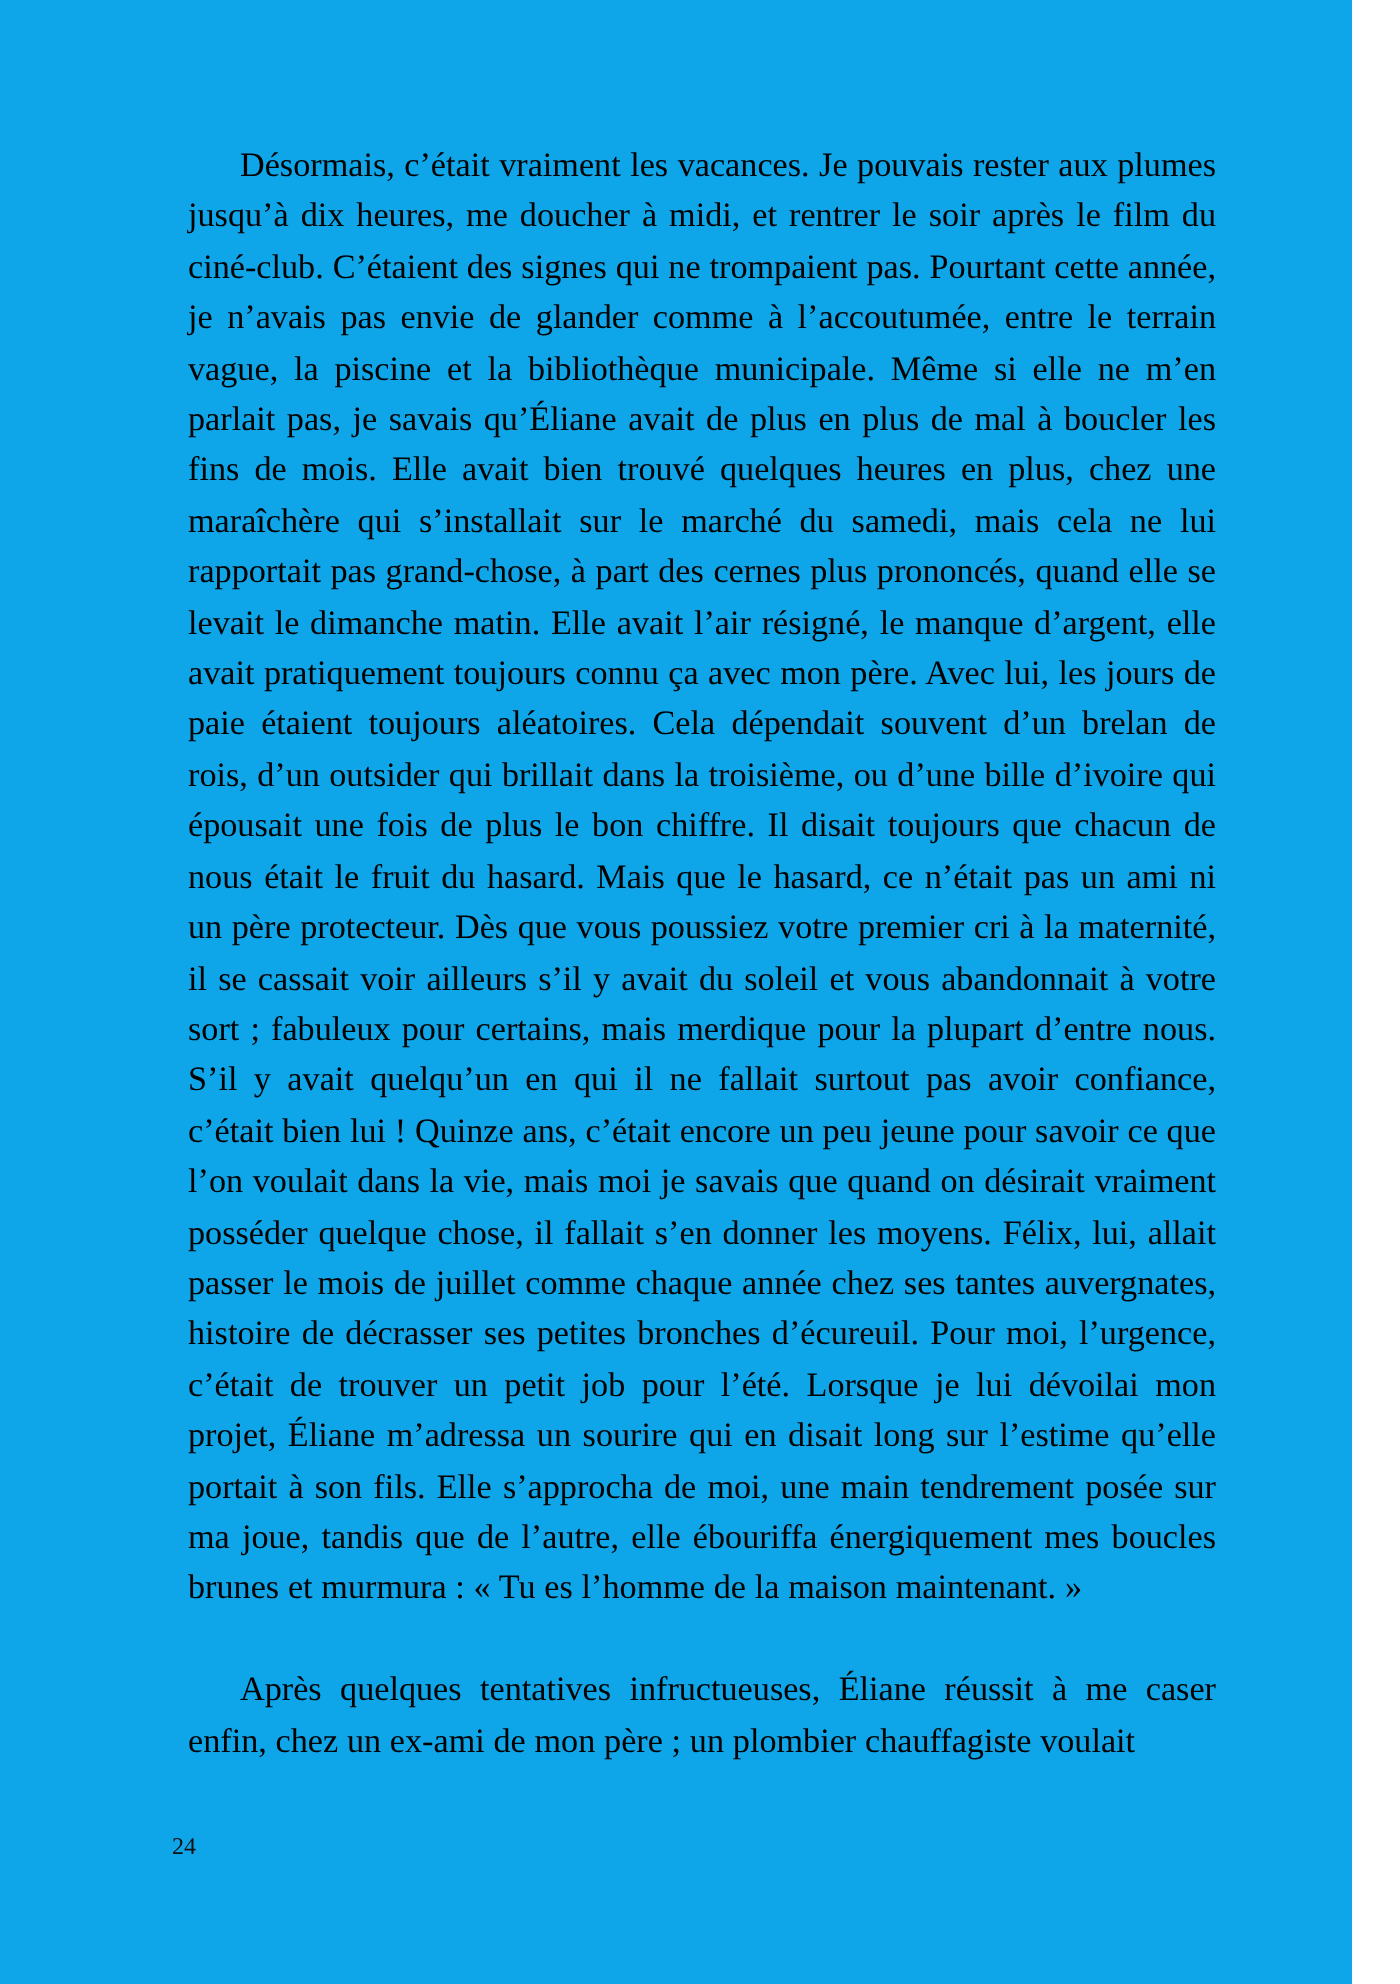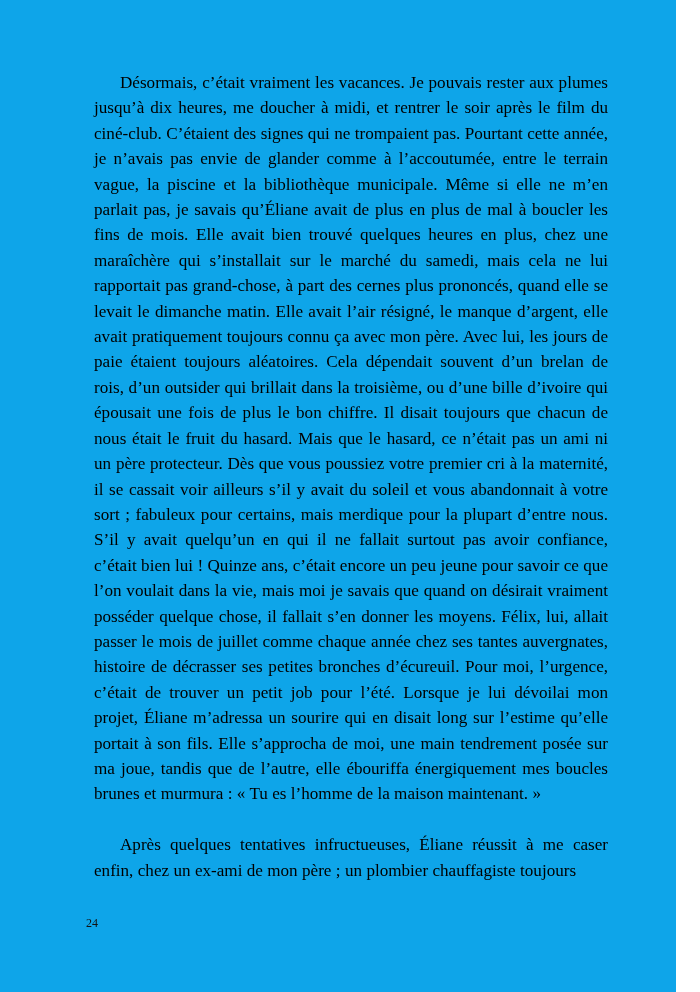--- a/index.html
+++ b/index.html
@@ -50,18 +50,18 @@
     color: #111111;
   }
 </style>
 </head>
 <body>
 
 <div class="page">
 
   <div class="text-column">
     <p class="body-paragraph">Désormais, c’était vraiment les vacances. Je pouvais rester aux plumes jusqu’à dix heures, me doucher à midi, et rentrer le soir après le film du ciné-club. C’étaient des signes qui ne trompaient pas. Pourtant cette année, je n’avais pas envie de glander comme à l’accoutumée, entre le terrain vague, la piscine et la bibliothèque municipale. Même si elle ne m’en parlait pas, je savais qu’Éliane avait de plus en plus de mal à boucler les fins de mois. Elle avait bien trouvé quelques heures en plus, chez une maraîchère qui s’installait sur le marché du samedi, mais cela ne lui rapportait pas grand-chose, à part des cernes plus prononcés, quand elle se levait le dimanche matin. Elle avait l’air résigné, le manque d’argent, elle avait pratiquement toujours connu ça avec mon père. Avec lui, les jours de paie étaient toujours aléatoires. Cela dépendait souvent d’un brelan de rois, d’un outsider qui brillait dans la troisième, ou d’une bille d’ivoire qui épousait une fois de plus le bon chiffre. Il disait toujours que chacun de nous était le fruit du hasard. Mais que le hasard, ce n’était pas un ami ni un père protecteur. Dès que vous poussiez votre premier cri à la maternité, il se cassait voir ailleurs s’il y avait du soleil et vous abandonnait à votre sort ; fabuleux pour certains, mais merdique pour la plupart d’entre nous. S’il y avait quelqu’un en qui il ne fallait surtout pas avoir confiance, c’était bien lui ! Quinze ans, c’était encore un peu jeune pour savoir ce que l’on voulait dans la vie, mais moi je savais que quand on désirait vraiment posséder quelque chose, il fallait s’en donner les moyens. Félix, lui, allait passer le mois de juillet comme chaque année chez ses tantes auvergnates, histoire de décrasser ses petites bronches d’écureuil. Pour moi, l’urgence, c’était de trouver un petit job pour l’été. Lorsque je lui dévoilai mon projet, Éliane m’adressa un sourire qui en disait long sur l’estime qu’elle portait à son fils. Elle s’approcha de moi, une main tendrement posée sur ma joue, tandis que de l’autre, elle ébouriffa énergiquement mes boucles brunes et murmura : « Tu es l’homme de la maison maintenant. »</p>
-    <p class="body-paragraph">Après quelques tentatives infructueuses, Éliane réussit à me caser enfin, chez un ex-ami de mon père ; un plombier chauffagiste toujours</p>
+    <p class="body-paragraph">Après quelques tentatives infructueuses, Éliane réussit à me caser enfin, chez un ex-ami de mon père ; un plombier chauffagiste voulait</p>
   </div>
 
   <div class="page-number">24</div>
 
 </div>
 
 </body></html>

